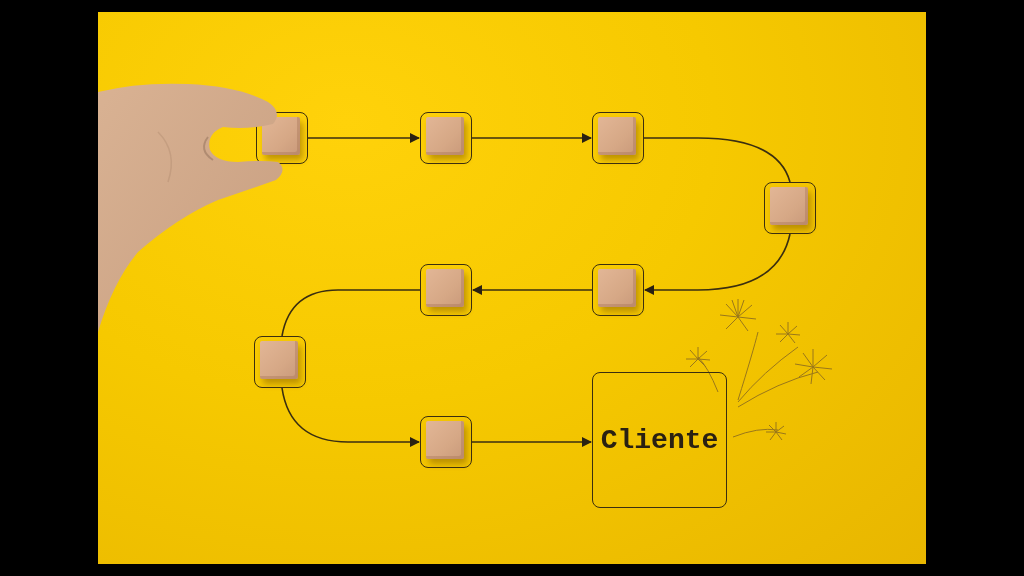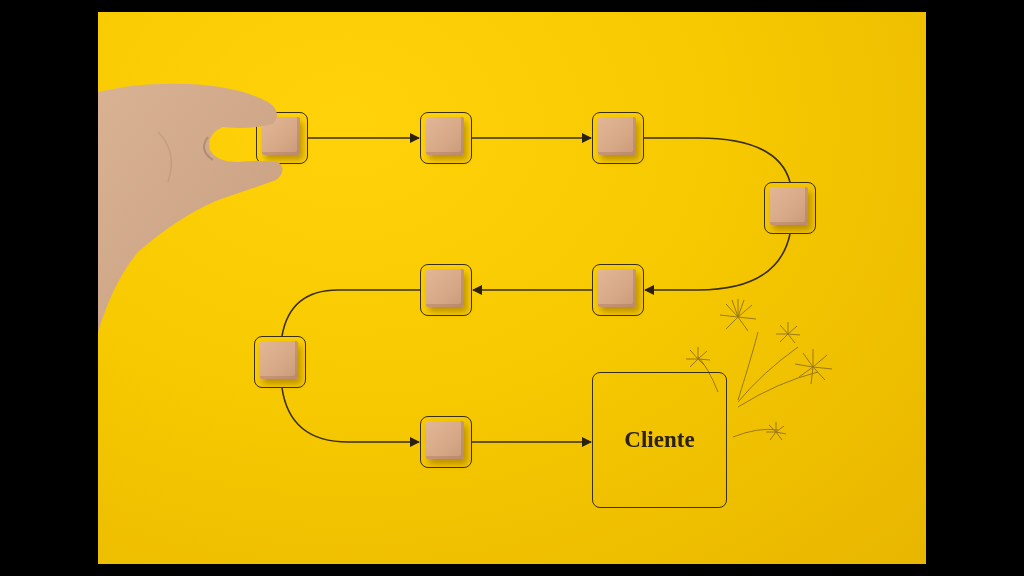--- a/index.html
+++ b/index.html
@@ -6,21 +6,21 @@
   body{width:1024px;height:576px;position:relative;overflow:hidden;font-family:"DejaVu Sans",sans-serif;}
   .canvas{position:absolute;left:98px;top:12px;width:828px;height:552px;
     background:radial-gradient(ellipse at 30% 20%, #ffd20a 0%, #f6c900 45%, #e8b600 100%);overflow:hidden;}
   svg.flow{position:absolute;left:0;top:0;}
   .node{position:absolute;width:52px;height:52px;border:1.6px solid #3a2e10;border-radius:8px;box-sizing:border-box;}
   .block{position:absolute;left:5px;top:4px;width:38px;height:38px;border-radius:2px;
     background:linear-gradient(135deg,#e2b696 0%,#d6a886 60%,#c9997a 100%);
     box-shadow:3px 5px 6px rgba(120,80,0,0.45), inset -3px -3px 0 rgba(160,110,80,0.35);}
   .cliente{position:absolute;left:494px;top:360px;width:135px;height:136px;border:1.6px solid #3a2e10;border-radius:8px;box-sizing:border-box;
     display:flex;align-items:center;justify-content:center;}
-  .cliente span{font-family:Liberation Serif, serif;font-weight:bold;font-size:23px;color:#2a2112;}
+  .cliente span{font-family:Liberation Mono, monospace;font-weight:bold;font-size:28px;color:#2a2112;}
   .hand{position:absolute;left:0;top:0;}
 </style>
 </head>
 <body>
 
 <div class="canvas">
 
   <svg class="flow" width="828" height="552">
     <defs>
       <marker id="arr" markerWidth="10" markerHeight="10" refX="9" refY="5" orient="auto" markerUnits="userSpaceOnUse">

